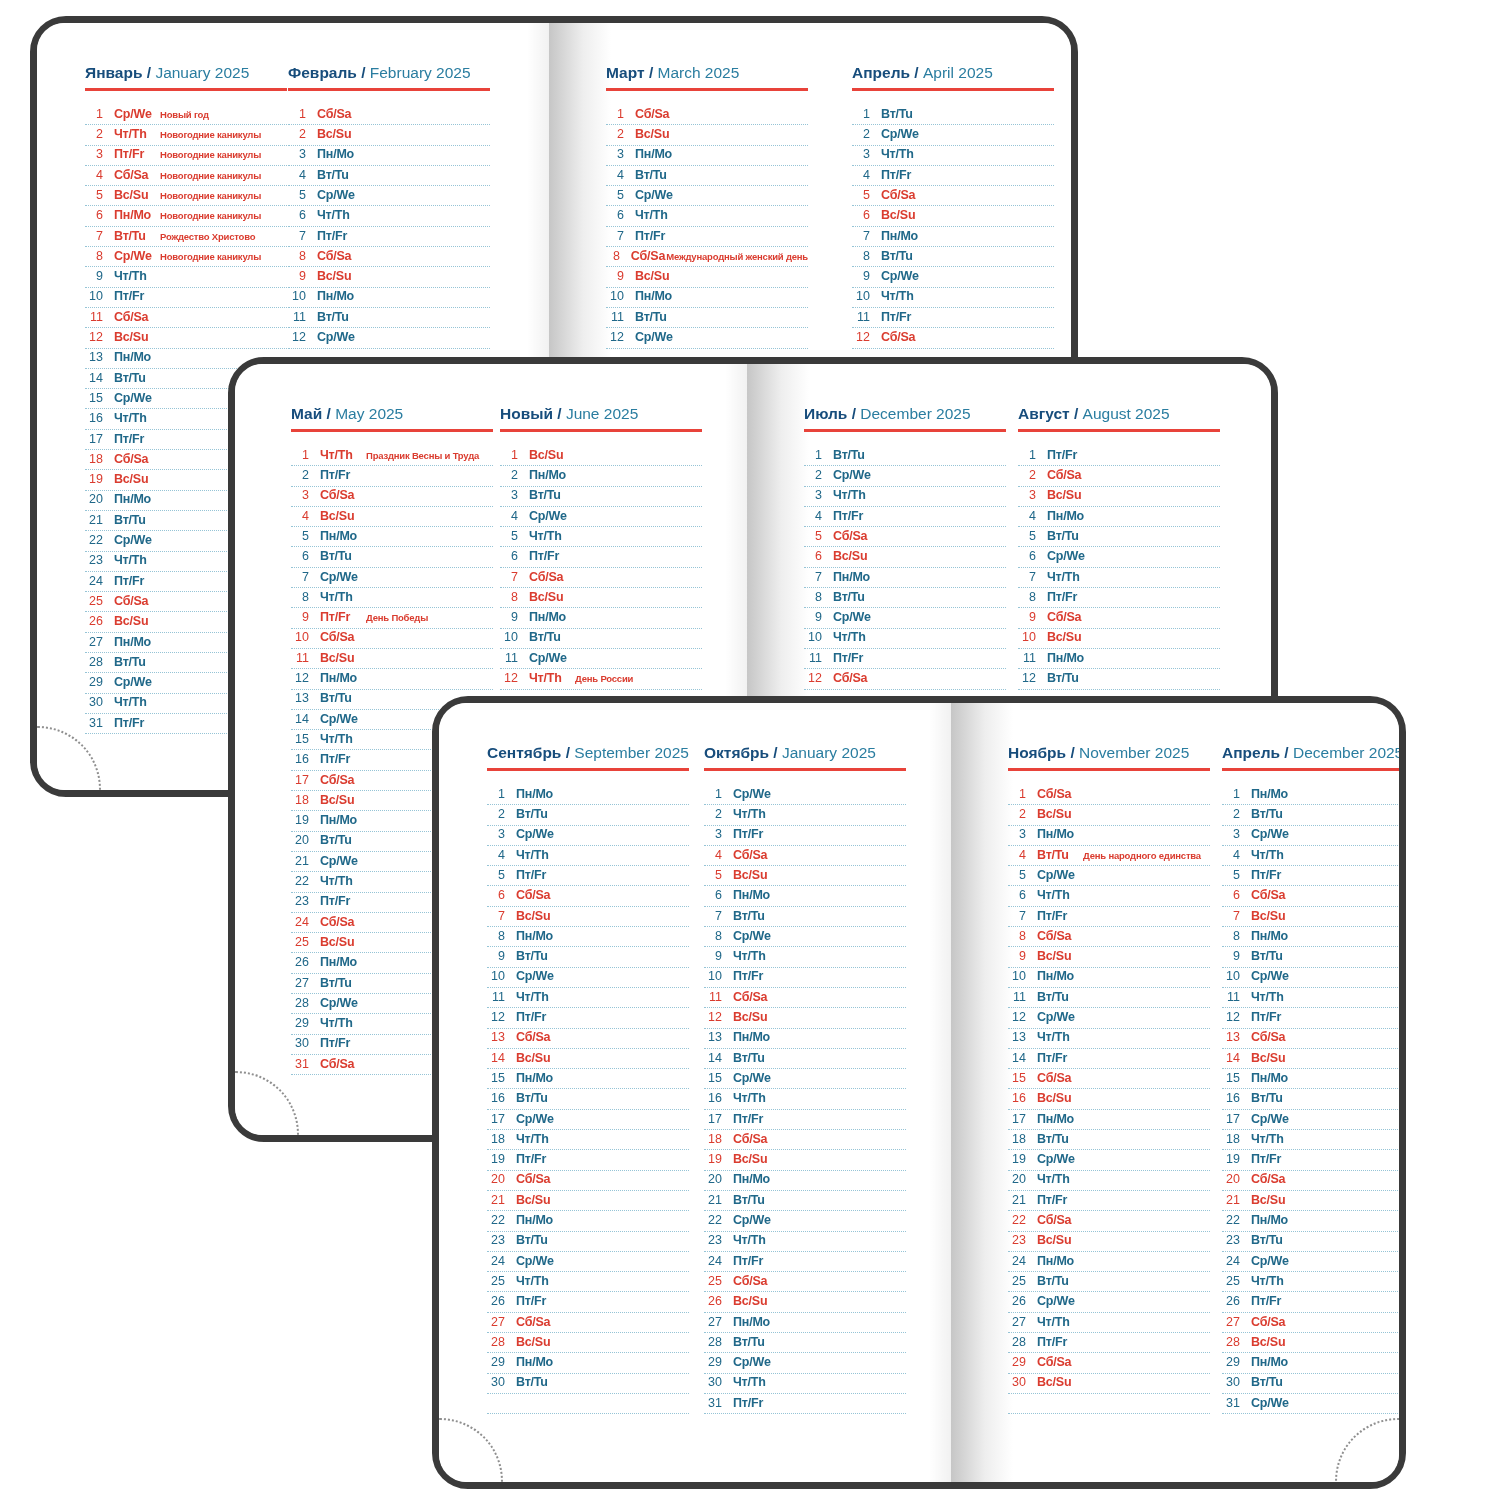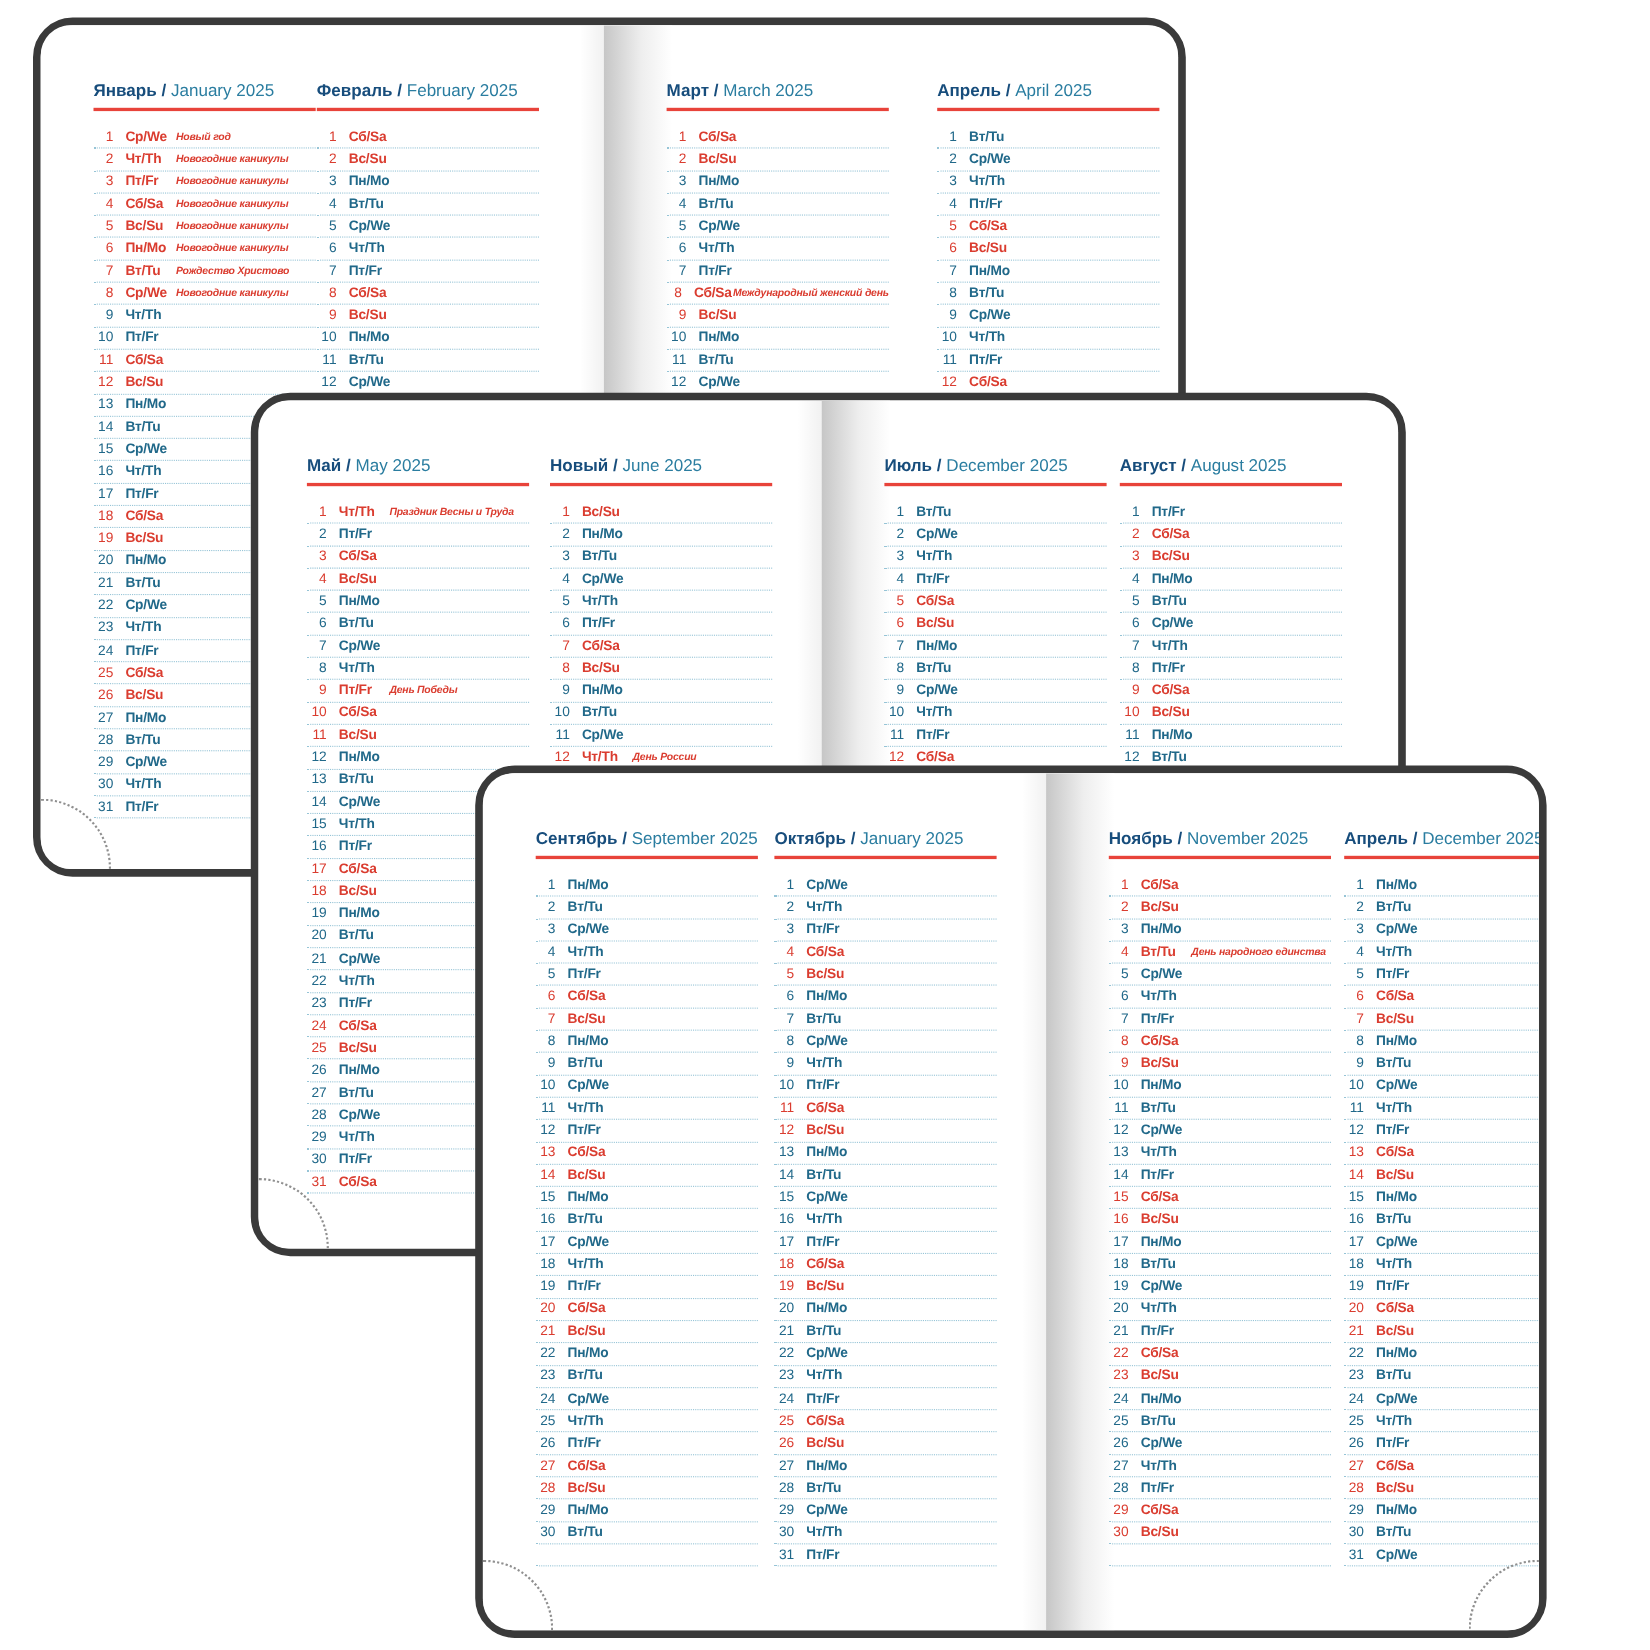--- a/index.html
+++ b/index.html
@@ -13,36 +13,36 @@
     border:7px solid var(--cover,#3a3a3a);border-radius:36px;
   }
   #spread-1{left:30px;top:16px;width:1048px;height:781px;z-index:1;}
   #spread-2{left:228px;top:357px;width:1050px;height:785px;z-index:2;}
   #spread-3{left:432px;top:696px;width:974px;height:793px;z-index:3;}
   .page-area{position:absolute;inset:0;overflow:hidden;border-radius:27px;background:#ffffff;}
   .spine{position:absolute;top:0;bottom:0;pointer-events:none;}
   .left-shade{left:490px;width:22px;background:linear-gradient(90deg,rgba(0,0,0,0),rgba(0,0,0,0.055));}
   .gutter-shadow{left:512px;width:62px;background:linear-gradient(90deg,#c6c6c6 0%,#eeeeee 55%,#ffffff 100%);}
   .month{position:absolute;top:41px;width:202px;}
-  .month-header{font-size:15.5px;line-height:18px;white-space:nowrap;margin-top:10px;}
+  .month-header{font-size:15.5px;line-height:18px;white-space:nowrap;}
   .month-header .ru{font-weight:bold;color:var(--title-ru,#174d7c);}
   .month-header .en{font-weight:normal;color:var(--title-en,#2a7da0);}
   .rule{height:3px;background:var(--rule-red,#e8433a);margin-top:6px;}
   .rows{margin-top:14px;}
   .day-row{
     height:20.3px;box-sizing:border-box;display:flex;align-items:flex-end;
     padding-bottom:4px;border-bottom:1px dotted var(--dotted,#96c4d6);
     color:var(--ink,#206889);
   }
   .day-row.red{color:var(--red,#da3c2f);}
   .num{width:18px;text-align:right;margin-right:11px;font-size:12.5px;line-height:1;}
   .dow{width:46px;font-weight:bold;font-size:12.5px;line-height:1;letter-spacing:-0.2px;}
   .note{
     font-size:9.5px;font-weight:bold;line-height:1;margin-bottom:1px;
-    color:var(--red,#da3c2f);white-space:nowrap;letter-spacing:-0.2px;font-style:italic;
+    color:var(--red,#da3c2f);white-space:nowrap;letter-spacing:-0.2px;
   }
   .corner-arc{
     position:absolute;width:122px;height:122px;border:2px dotted var(--arc,#8f8f8f);
     border-radius:50%;pointer-events:none;
   }
   .arc-bl{left:-62px;bottom:-62px;}
   .arc-br{right:-62px;bottom:-62px;}
 </style>
 </head>
 <body>
@@ -354,21 +354,21 @@
       </div>
     <div class="corner-arc arc-bl"></div>
     <div class="corner-arc arc-br"></div>
   </div>
 </div>
 
 <div class="spread" id="spread-2">
   <div class="page-area">
     <div class="spine left-shade"></div>
     <div class="spine gutter-shadow"></div>
-    <div class="month" style="left:44px">
+    <div class="month" style="left:56px">
         <div class="month-header"><span class="ru">Май / </span><span class="en">May 2025</span></div>
         <div class="rule"></div>
         <div class="rows">
           <div class="day-row red">
             <span class="num">1</span>
             <span class="dow">Чт/Th</span>
             <span class="note">Праздник Весны и Труда</span>
           </div>
           <div class="day-row">
             <span class="num">2</span>

